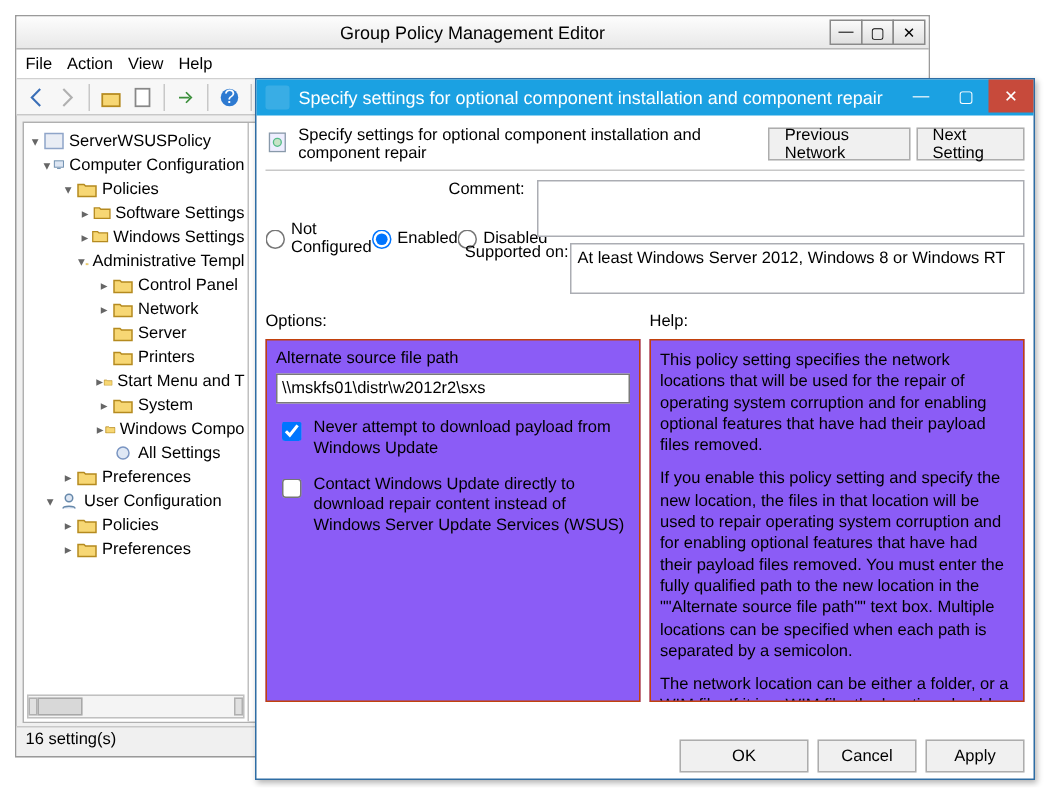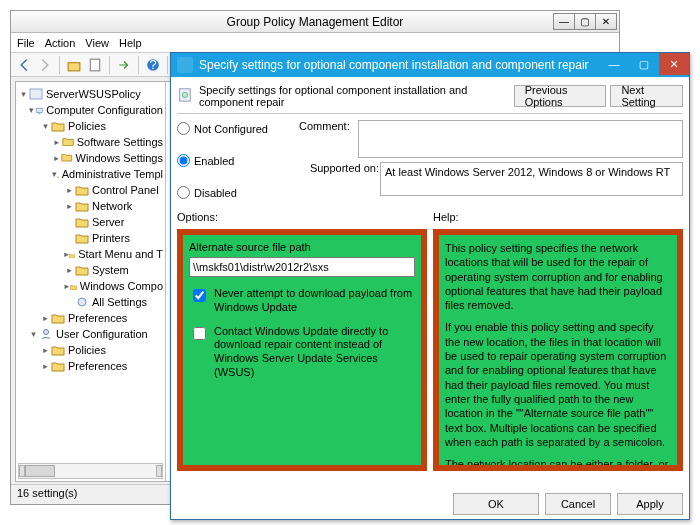--- a/index.html
+++ b/index.html
@@ -38,32 +38,32 @@
   .dlg-btn { width:30px; height:22px; display:flex; align-items:center; justify-content:center; color:#fff;}
   .dlg-close{ background:#c74a3b;}
   .dlg-body { position:absolute; left:6px; right:6px; top:28px; bottom:4px; }
   .dlg-head { display:flex; align-items:center; justify-content:space-between; height:30px;}
   .dlg-head .lbl { display:flex; align-items:center; gap:6px;}
   .dlg-head .lbl .ico2{ width:18px; height:18px; display:inline-block;}
   .navbtns { display:flex; gap:4px;}
   .btn { border:1px solid #adadad; background:#f0f0f0; height:22px; padding:0 10px; display:inline-flex; align-items:center; cursor:default;}
   .hr { height:1px; background:#c8c8c8; margin:2px 0 6px;}
   .row1 { display:flex; gap:12px;}
-  .radios { width:110px; display:flex; flex-direction:column; gap:19px; padding-top:2px;}
+  .radios { width:110px; display:flex; flex-direction:row; gap:0; padding-top:2px;}
   .radio { display:flex; align-items:center; gap:4px;}
   .radio input { margin:0;}
   .row1b { flex:1; display:flex; flex-direction:column;}
   .commentrow { display:flex; gap:8px; align-items:flex-start;}
   .commentrow textarea { flex:1; height:38px; resize:none; border:1px solid #abadb3;}
   .supprow { display:flex; gap:1px; align-items:flex-start; margin-top:4px;}
   .supprow .val { flex:1; border:1px solid #abadb3; padding:3px 4px; height:34px;}
   .mid { display:flex; gap:6px; margin-top:12px; height:260px;}
   .pane { flex:1; display:flex; flex-direction:column;}
   .pane-h { height:18px; }
-  .pane-box { flex:1; border:6px solid #c2410c; padding:6px; overflow:hidden; background:#22c55e;}
+  .pane-box { flex:1; border:1px solid #c2410c; padding:6px; overflow:hidden; background:#8b5cf6;}
   .field-lbl { margin-bottom:4px;}
   .textline { width:100%; height:20px; border:1px solid #7a7a7a; padding:2px 3px; }
   .chk { display:flex; align-items:flex-start; gap:5px; margin-top:10px;}
   .chk input { margin-top:2px;}
   .chk span { line-height:1.25;}
   .help-text p { margin:0 0 8px 0; line-height:1.3; }
   .dlg-foot { position:absolute; right:0; bottom:0; display:flex; gap:6px;}
   
   .fold-fill{fill:#f7d774;} .fold-stroke{stroke:#b58a1f;}
   .pol-fill{fill:#e9edf5;} .pol-stroke{stroke:#8fa5c9;}
@@ -289,21 +289,21 @@
   <div class="dlg-body">
     <div class="dlg-head">
       <div class="lbl">
         <span class="ico2"><svg viewBox="0 0 18 18">
               <rect x="3" y="2" width="12" height="14" fill="#eef" stroke="#89a"></rect>
               <circle cx="9" cy="9" r="3" fill="#c7e4c7" stroke="#5b8"></circle>
             </svg></span>
         <span>Specify settings for optional component installation and component repair</span>
       </div>
       <div class="navbtns">
-        <div class="btn">Previous Options</div>
+        <div class="btn">Previous Network</div>
         <div class="btn">Next Setting</div>
       </div>
     </div>
     <div class="hr"></div>
 
     <div class="row1">
       <div class="radios">
         <label class="radio">
             <input type="radio" name="st" style="">
             <span>Not Configured</span>

